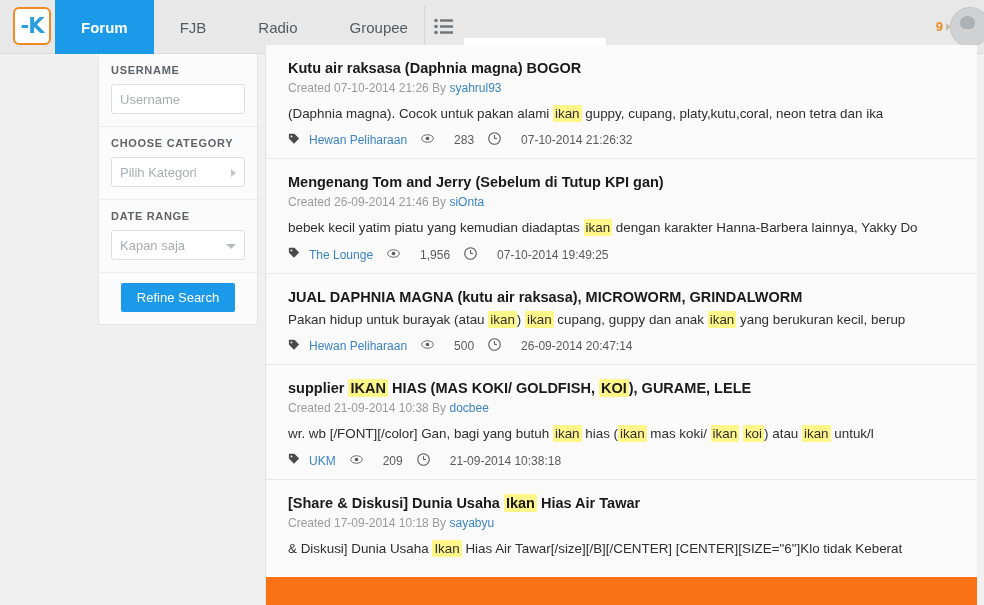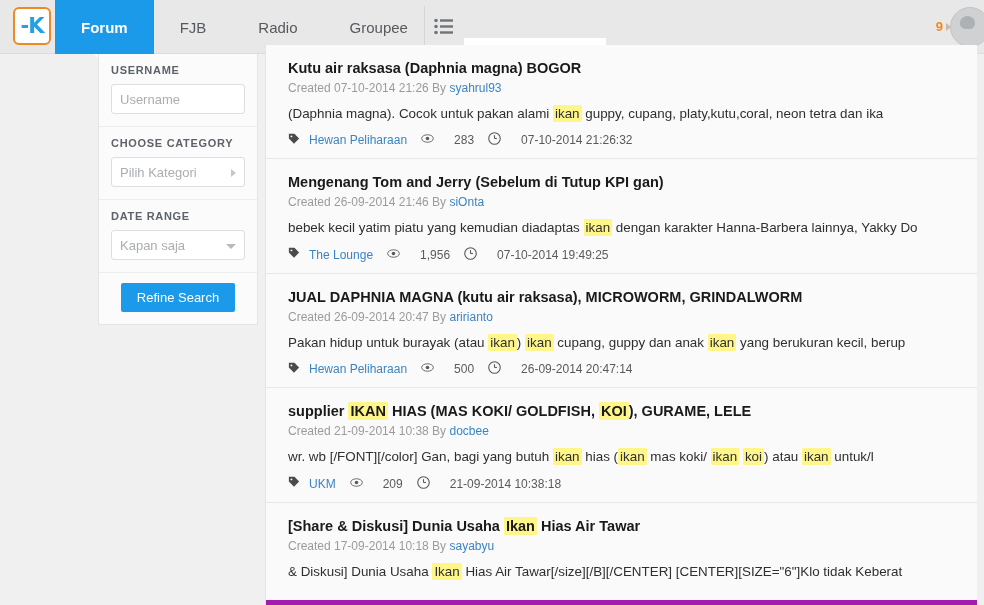--- a/index.html
+++ b/index.html
@@ -175,21 +175,21 @@
     font-size: 13px;
     padding: 7px 16px;
     cursor: pointer;
     border-radius: 2px;
   }
 
   
   .results {
     position: absolute; left: 265px; top: 45px;
     width: 712px; height: 560px;
-    background: #a21caf;
+    background: #f97316;
     border-left: 1px solid #e4e4e4;
   }
   .result-item {
     padding: 13px 22px 10px 22px;
     border-bottom: 1px solid #e7e8e8;
     background: #fafafa;
   }
   .result-item:last-child { border-bottom: none; }
   .r-title {
     font-size: 14.5px; font-weight: bold;
@@ -365,21 +365,20 @@
               <circle cx="7" cy="7" r="6.2" fill="none" stroke="#5a5a5a" stroke-width="1.2"></circle>
               <line x1="7" y1="7" x2="7" y2="3.4" stroke="#5a5a5a" stroke-width="1.2"></line>
               <line x1="7" y1="7" x2="9.6" y2="7" stroke="#5a5a5a" stroke-width="1.2"></line>
             </svg></span>
           <span>07-10-2014 19:49:25</span>
         </span>
       </div>
     </div>
     <div class="result-item">
       <div class="r-title"><span>JUAL DAPHNIA MAGNA (kutu air raksasa), MICROWORM, GRINDALWORM</span></div>
-      <div class="r-created"><span>Created 26-09-2014 20:47 By </span><span class="r-author">aririanto</span></div>
       <div class="r-snippet"><span>Pakan hidup untuk burayak (atau </span><mark class="hl">ikan</mark><span>) </span><mark class="hl">ikan</mark><span> cupang, guppy dan anak </span><mark class="hl">ikan</mark><span> yang berukuran kecil, berup</span></div>
       <div class="r-meta">
         <span><svg class="icon-tag" viewBox="0 0 14 14">
             <path d="M1 1 L7.5 1 L13 6.5 L7 12.5 L1 6.5 Z" fill="#4a4a4a"></path>
             <circle cx="4" cy="4" r="1.1" fill="#fafafa"></circle>
           </svg></span>
         <span class="r-cat">Hewan Peliharaan</span>
         <span class="meta-grp">
           <span><svg class="icon-sm" viewBox="0 0 16 11">
               <ellipse cx="8" cy="5.5" rx="7.2" ry="4.6" fill="none" stroke="#5a5a5a" stroke-width="1.1"></ellipse>

